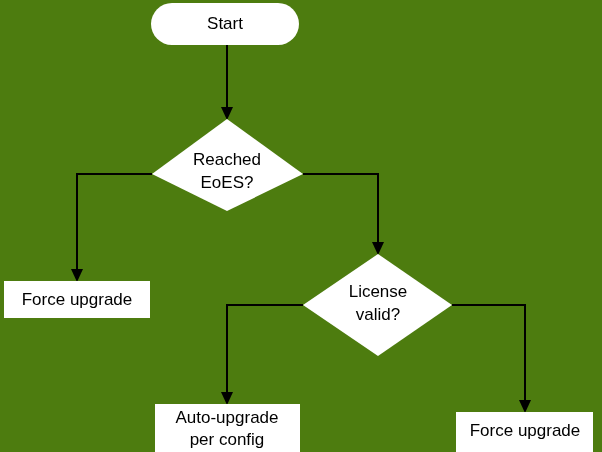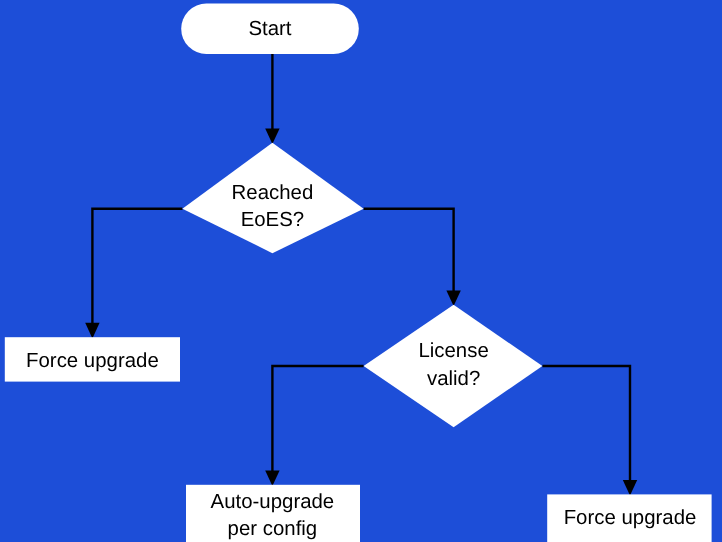--- a/index.html
+++ b/index.html
@@ -4,21 +4,21 @@
 <style>
   html, body {
     margin: 0;
     padding: 0;
     background: #000000;
   }
   #flowchart-canvas {
     position: relative;
     width: 602px;
     height: 452px;
-    background: #1d4ed8;
+    background: #4d7c0f;
     overflow: hidden;
     font-family: "Liberation Sans", sans-serif;
   }
   #flowchart-canvas svg {
     position: absolute;
     top: 0;
     left: 0;
     width: 602px;
     height: 452px;
   }

